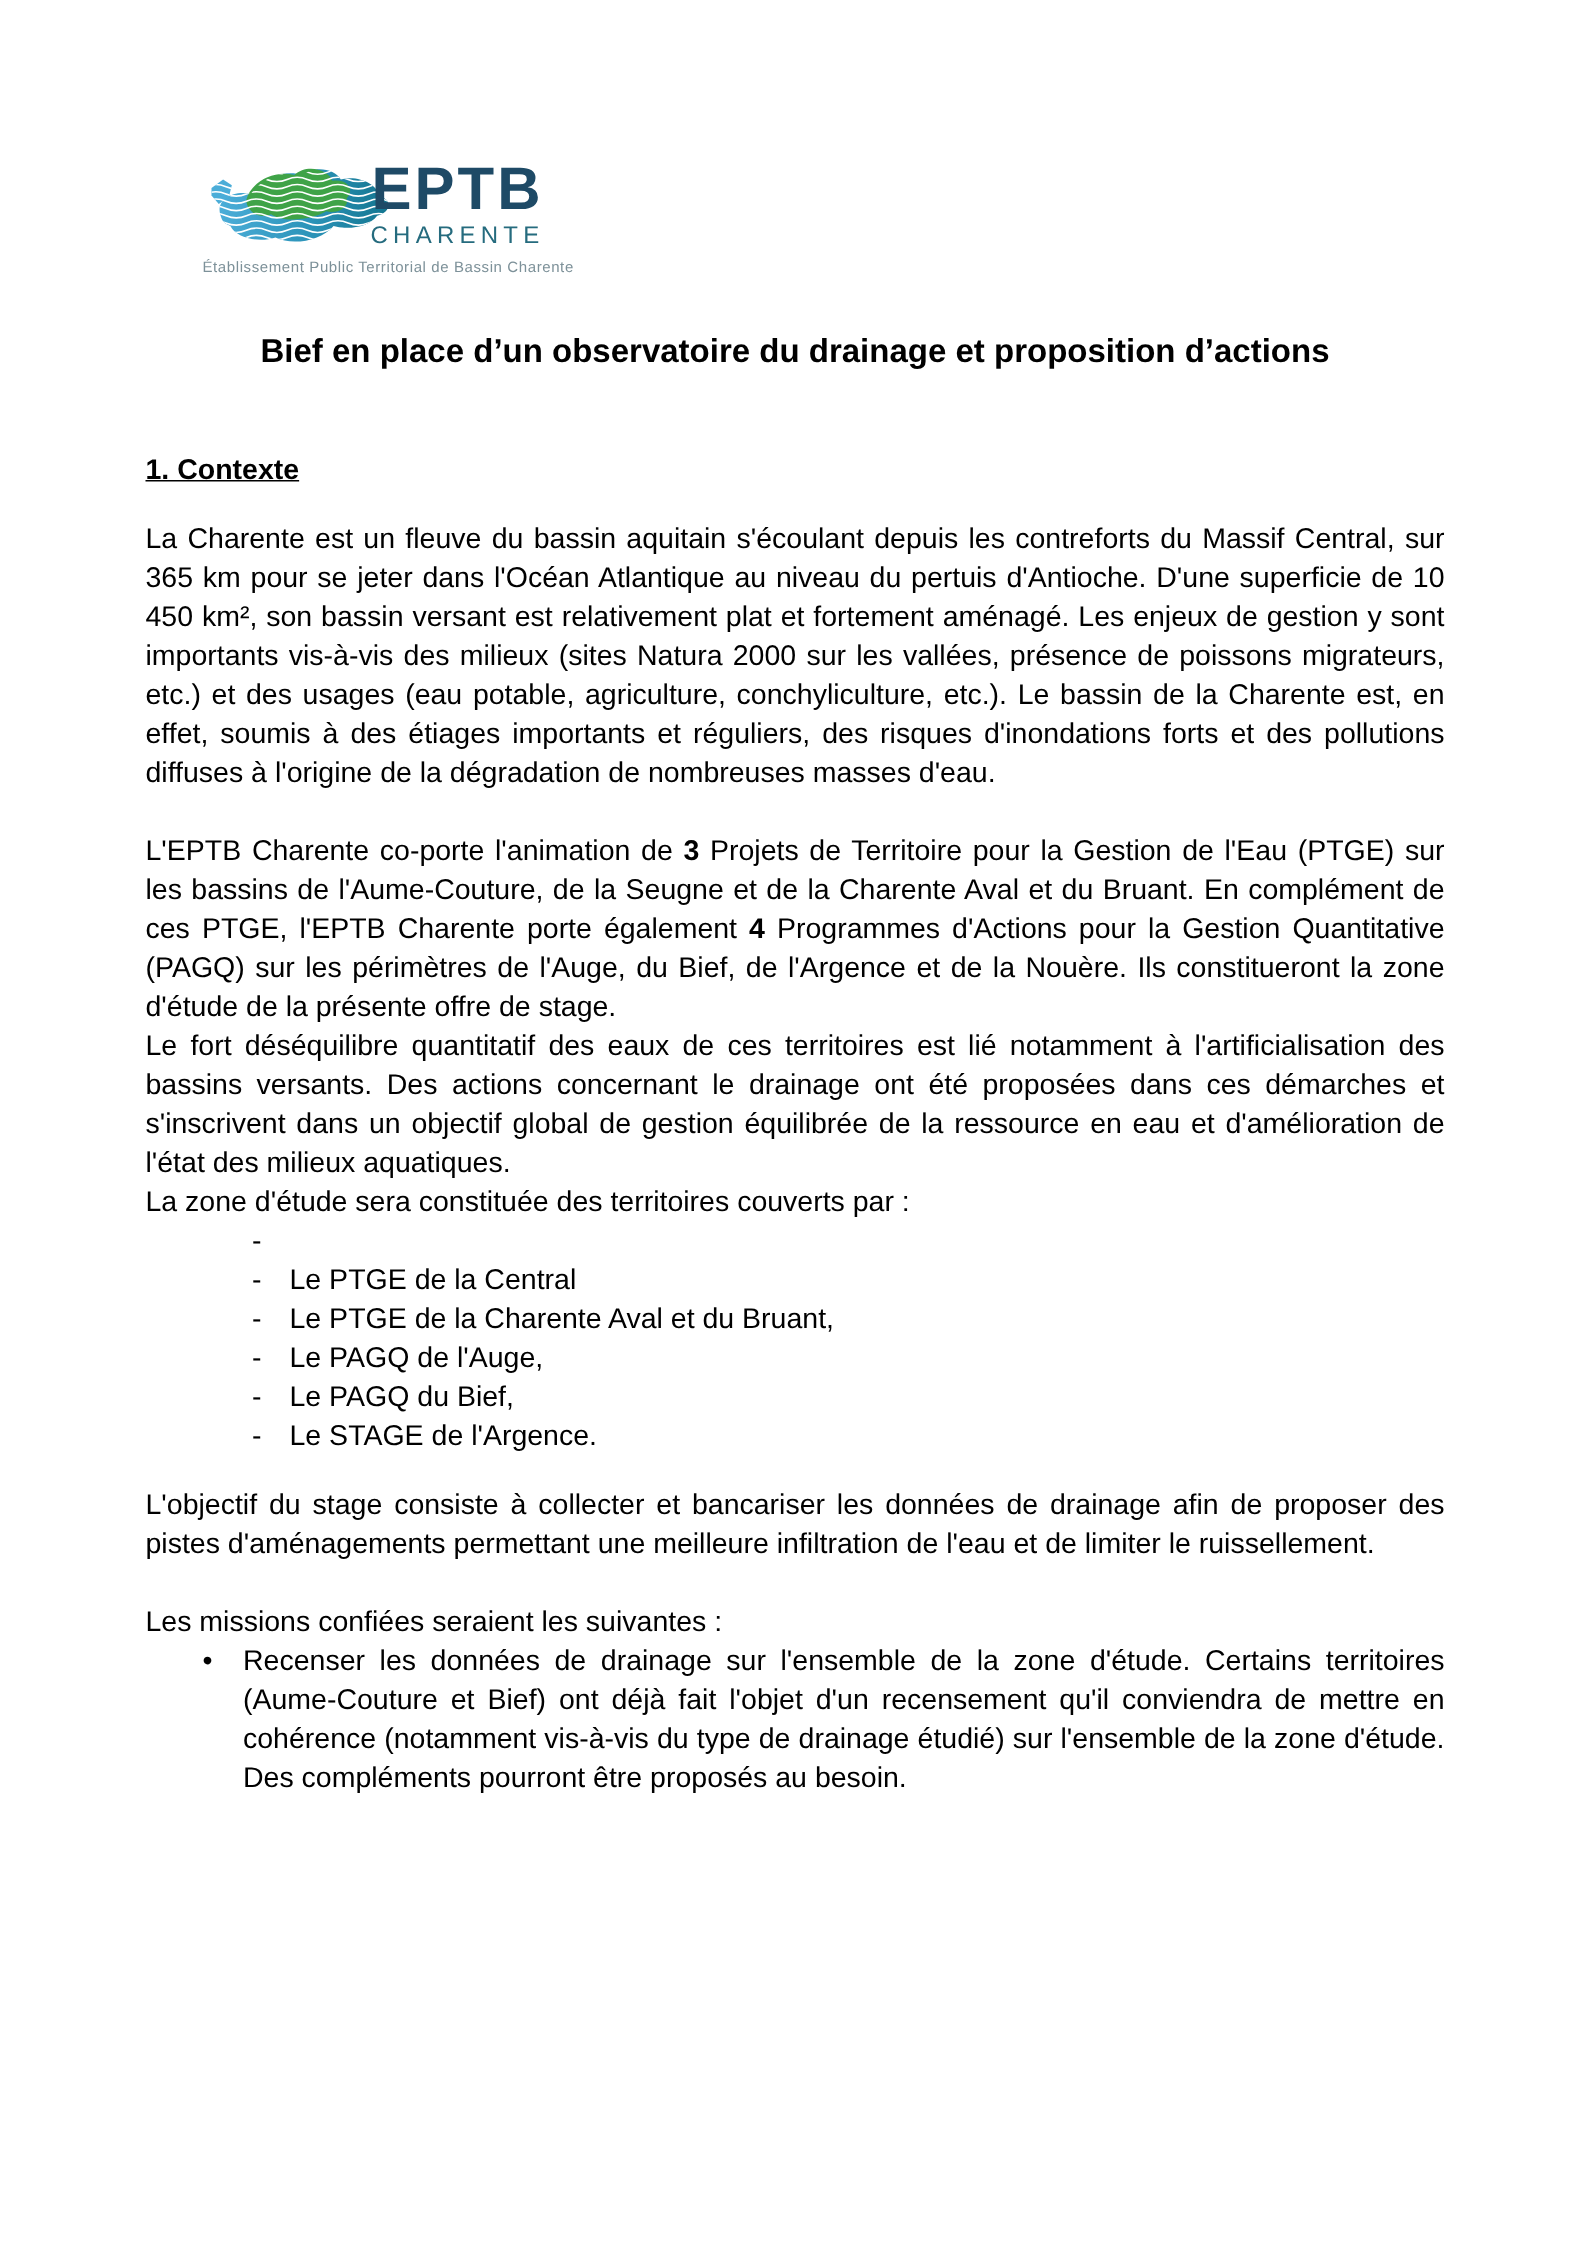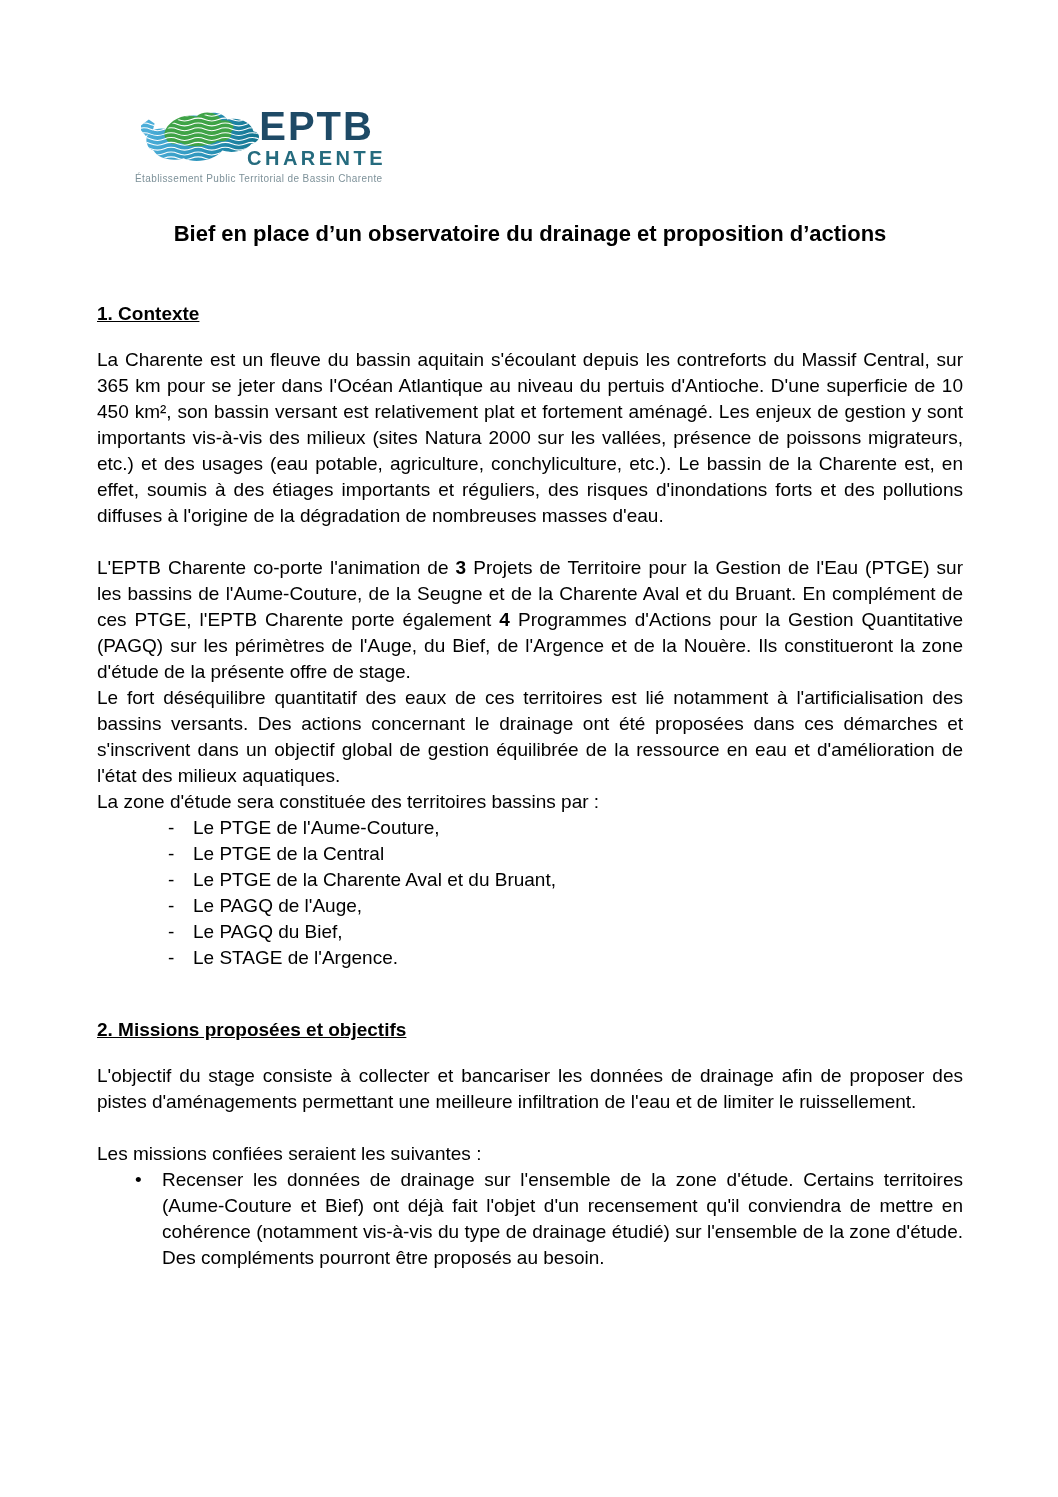--- a/index.html
+++ b/index.html
@@ -43,23 +43,23 @@
     white-space: nowrap;
   }
   .logo-acronym {
     font-size: 40px;
     line-height: 42px;
     font-weight: bold;
     letter-spacing: 2px;
     color: #1e4a66;
   }
   .logo-name {
-    font-size: 20px;
+    font-size: 16px;
     line-height: 20px;
-    font-weight: bold;
+    font-weight: normal;
     letter-spacing: 3.5px;
     color: #256b7e;
     margin-top: 1px;
   }
   .logo-tagline {
     position: absolute;
     left: 0;
     top: 68px;
     width: 240px;
     font-size: 10px;
@@ -184,26 +184,25 @@
     <div class="doc-subtitle">Bief en place d’un observatoire du drainage et proposition d’actions</div>
 
     <div class="section-heading">1. Contexte</div>
 
     <p class="para">La Charente est un fleuve du bassin aquitain s'écoulant depuis les contreforts du Massif Central, sur 365 km pour se jeter dans l'Océan Atlantique au niveau du pertuis d'Antioche. D'une superficie de 10 450 km², son bassin versant est relativement plat et fortement aménagé. Les enjeux de gestion y sont importants vis-à-vis des milieux (sites Natura 2000 sur les vallées, présence de poissons migrateurs, etc.) et des usages (eau potable, agriculture, conchyliculture, etc.). Le bassin de la Charente est, en effet, soumis à des étiages importants et réguliers, des risques d'inondations forts et des pollutions diffuses à l'origine de la dégradation de nombreuses masses d'eau.</p>
 
     <p class="para blank-before"><span>L'EPTB Charente co-porte l'animation de </span><span class="bold-inline">3</span><span> Projets de Territoire pour la Gestion de l'Eau (PTGE) sur les bassins de l'Aume-Couture, de la Seugne et de la Charente Aval et du Bruant. En complément de ces PTGE, l'EPTB Charente porte également </span><span class="bold-inline">4</span><span> Programmes d'Actions pour la Gestion Quantitative (PAGQ) sur les périmètres de l'Auge, du Bief, de l'Argence et de la Nouère. Ils constitueront la zone d'étude de la présente offre de stage.</span></p>
 
     <p class="para no-gap">Le fort déséquilibre quantitatif des eaux de ces territoires est lié notamment à l'artificialisation des bassins versants. Des actions concernant le drainage ont été proposées dans ces démarches et s'inscrivent dans un objectif global de gestion équilibrée de la ressource en eau et d'amélioration de l'état des milieux aquatiques.</p>
 
-    <p class="para no-gap">La zone d'étude sera constituée des territoires bassins par :</p>
+    <p class="para no-gap">La zone d'étude sera constituée des territoires couverts par :</p>
 
     <div class="dash-list">
       <div class="dash-item">
         <span class="marker">-</span>
-        <span>Le PTGE de l'Aume-Couture,</span>
       </div>
       <div class="dash-item">
         <span class="marker">-</span>
         <span>Le PTGE de la Central</span>
       </div>
       <div class="dash-item">
         <span class="marker">-</span>
         <span>Le PTGE de la Charente Aval et du Bruant,</span>
       </div>
       <div class="dash-item">
@@ -213,21 +212,20 @@
       <div class="dash-item">
         <span class="marker">-</span>
         <span>Le PAGQ du Bief,</span>
       </div>
       <div class="dash-item">
         <span class="marker">-</span>
         <span>Le STAGE de l'Argence.</span>
       </div>
     </div>
 
-    <div class="section-heading second">2. Missions proposées et objectifs</div>
 
     <p class="para">L'objectif du stage consiste à collecter et bancariser les données de drainage afin de proposer des pistes d'aménagements permettant une meilleure infiltration de l'eau et de limiter le ruissellement.</p>
 
     <p class="para blank-before">Les missions confiées seraient les suivantes :</p>
 
     <div class="bullet-list">
       <div class="bullet-item">
         <span class="marker">•</span>
         <span class="btext">Recenser les données de drainage sur l'ensemble de la zone d'étude. Certains territoires (Aume-Couture et Bief) ont déjà fait l'objet d'un recensement qu'il conviendra de mettre en cohérence (notamment vis-à-vis du type de drainage étudié) sur l'ensemble de la zone d'étude. Des compléments pourront être proposés au besoin.</span>
       </div>

